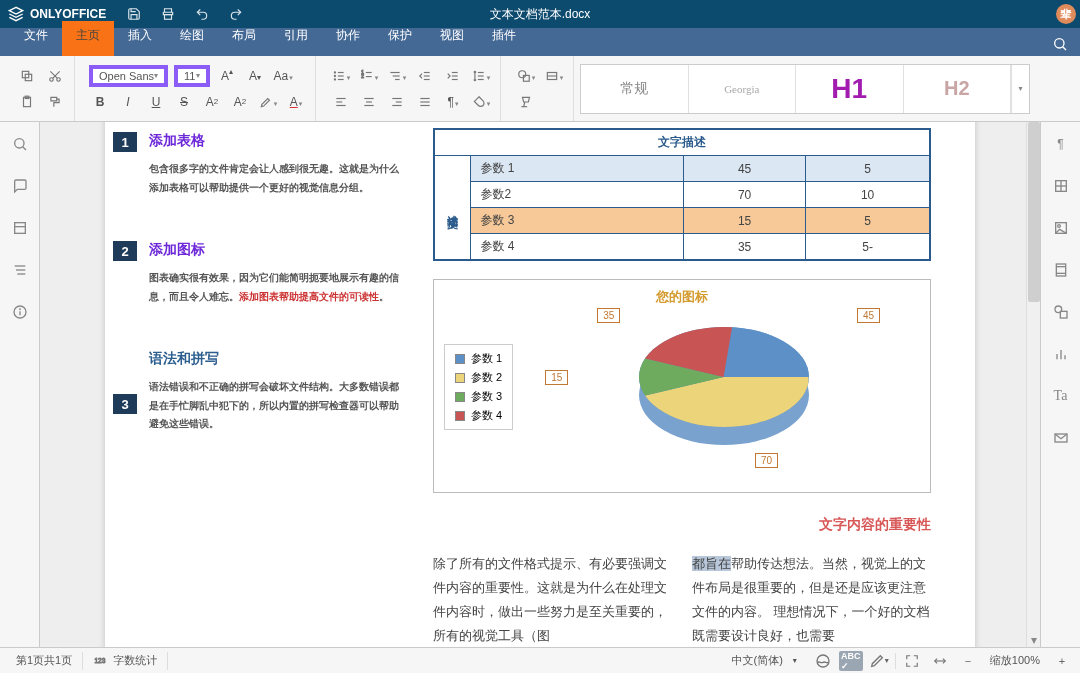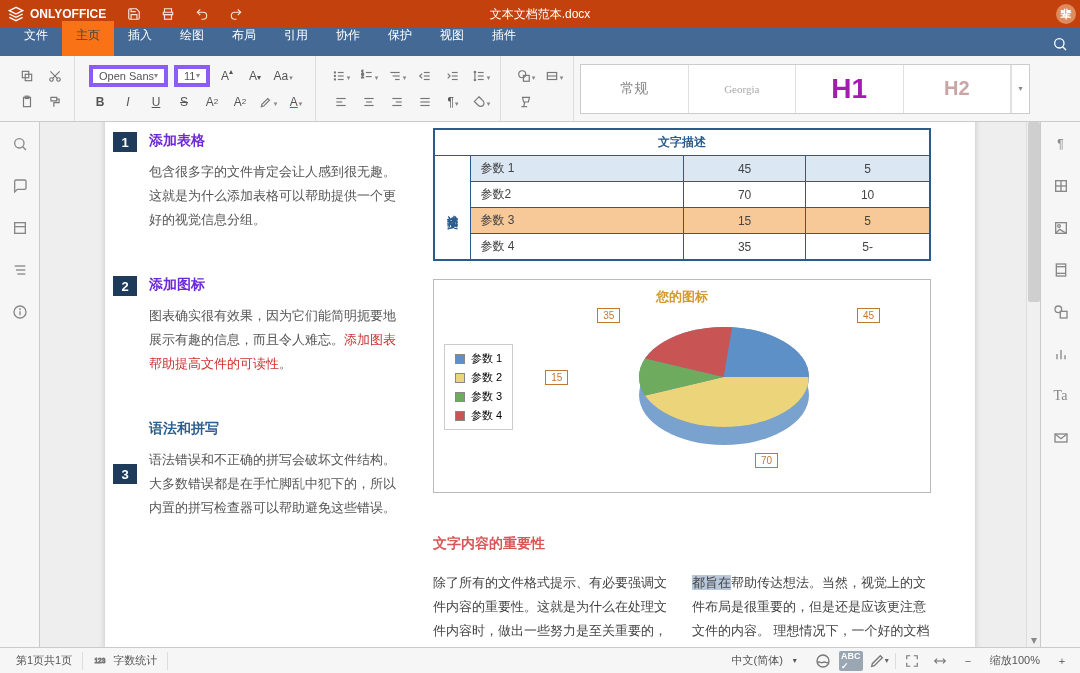--- a/index.html
+++ b/index.html
@@ -1,19 +1,19 @@
 <!DOCTYPE html>
 <html><head>
 <meta charset="utf-8">
 <style>
   * { margin: 0; padding: 0; box-sizing: border-box; }
   body { font-family: "Microsoft YaHei", "SimSun", Arial, sans-serif; font-size: 12px; background: #f0f0f0; width: 1080px; height: 673px; overflow: hidden; display: flex; flex-direction: column; }
 
   
-  .titlebar { background: #c2410c; height: 28px; display: flex; align-items: center; color: #fff; padding: 0 4px; position: relative; }
+  .titlebar { background: #0c4a6e; height: 28px; display: flex; align-items: center; color: #fff; padding: 0 4px; position: relative; }
   .titlebar .logo { display: flex; align-items: center; gap: 6px; font-weight: bold; font-size: 12px; padding-left: 4px;}
   .titlebar .logo-icon { width: 16px; height: 16px; fill: #fff; }
   .titlebar .qat { display: flex; gap: 18px; margin-left: 20px; }
   .titlebar .qat-btn { width: 16px; height: 16px; display: flex; align-items: center; justify-content: center; cursor: pointer; opacity: 0.85; }
   .titlebar .doctitle { position: absolute; left: 50%; transform: translateX(-50%); font-size: 12px; }
   .titlebar .right { margin-left: auto; display: flex; gap: 10px; align-items: center;}
   .titlebar .avatar { width: 20px; height: 20px; border-radius: 50%; background: #e08b5c; color: #fff; display: flex; align-items: center; justify-content: center; font-size: 11px; font-weight: bold;}
 
   
   .menubar { background: #446995; height: 28px; display: flex; align-items: flex-end; padding: 0 0 0 10px; position: relative;}
@@ -55,21 +55,21 @@
   .scrollbar-v .arrow.down { bottom: 0;}
 
   
   .page { position: absolute; left: 50%; transform: translateX(-50%); top: -8px; width: 870px; background: #fff; box-shadow: 0 2px 6px rgba(0,0,0,0.18); padding: 10px 44px 30px 44px; }
   .doc-body { display: flex; gap: 34px; }
   .left-col { width: 250px; display: flex; flex-direction: column; gap: 24px; position: relative; padding-top: 8px;}
   .section { position: relative; }
   .num-badge { position: absolute; left: -36px; top: 0; width: 24px; height: 20px; background: #1f3b5a; color: #fff; display: flex; align-items: center; justify-content: center; font-weight: bold; font-size: 13px;}
   .sec-title { font-weight: bold; font-size: 14px; color: #6d28d9; margin-bottom: 10px;}
   .sec-title.blue { color: #2c5e8f; }
-  .sec-text { font-size: 13px; color: #555; line-height: 1.85; }
+  .sec-text { font-size: 10px; color: #555; line-height: 1.85; font-weight: bold; }
   .sec-text .red { color: #cc3333; }
 
   .right-col { flex: 1; display: flex; flex-direction: column; gap: 18px; padding-top: 4px;}
   
   .doc-table { border: 2px solid #2a5b8c; border-collapse: collapse; width: 100%; font-size: 12px;}
   .doc-table th { background: #fff; border: 1px solid #2a5b8c; padding: 4px; text-align: center; font-weight: bold; color: #2a5b8c;}
   .doc-table td { border: 1px solid #2a5b8c; padding: 4px 8px; text-align: center; color: #444;}
   .doc-table .rotcell { width: 36px; writing-mode: vertical-rl; text-orientation: upright; text-align: center; font-size: 11px; color: #2a5b8c; font-weight: bold; letter-spacing: 1px;}
   .doc-table tr.lightblue td { background: #dbe7f3; }
   .doc-table tr.orange td { background: #f7c998; }
@@ -86,21 +86,21 @@
   .pie-wrap { flex: 1; display: flex; align-items: center; justify-content: center; position: relative; height: 150px;}
   .pie3d { position: relative; width: 170px; height: 120px;}
   .pie-shadow { position: absolute; left: 0; top: 18px; width: 170px; height: 100px; border-radius: 50%; background: #7aa2ce;}
   .pie-top { position: absolute; left: 0; top: 0; width: 170px; height: 100px; border-radius: 50%; overflow: hidden; background: #5c90c6;}
   .slice { position: absolute; width: 100%; height: 100%; }
   .slice.s1 { clip-path: polygon(50% 50%, 100% 50%, 100% 0%, 55% 0%); background: #5c90c6;}
   .slice.s4 { clip-path: polygon(50% 50%, 55% 0%, 0% 0%, 0% 30%); background: #c95454;}
   .slice.s3 { clip-path: polygon(50% 50%, 0% 30%, 0% 70%); background: #6fab5e;}
   .slice.s2 { clip-path: polygon(50% 50%, 0% 70%, 0% 100%, 100% 100%, 100% 50%); background: #ecd47a;}
   .data-label { position: absolute; border: 1px solid #c07833; background: #fff; font-size: 10px; padding: 1px 5px; color: #c07833;}
-  .section-title-2 { text-align: left; font-weight: bold; color: #d85757; font-size: 14px; margin-top: 24px;}
+  .section-title-2 { text-align: right; font-weight: bold; color: #d85757; font-size: 14px; margin-top: 5px;}
   .two-col-text { display: flex; gap: 20px; font-size: 13px; line-height: 1.85; color: #444;}
   .two-col-text > div { flex: 1;}
   .highlight { background: #b8c7da; }
 
   
   .statusbar { height: 26px; background: #f6f6f6; border-top: 1px solid #cacaca; display: flex; align-items: center; padding: 0 6px; font-size: 11px; color: #555;}
   .statusbar .st-item { padding: 0 10px; display: flex; align-items: center; gap: 6px; border-right: 1px solid #ddd; height: 18px;}
   .statusbar .st-right { margin-left: auto; display: flex; align-items: center; gap: 4px;}
   .statusbar .st-btn { width: 24px; height: 20px; display: flex; align-items: center; justify-content: center; cursor: pointer; color: #666;}
   .statusbar .st-bsep { border-left: 1px solid #ddd; height: 16px;}

